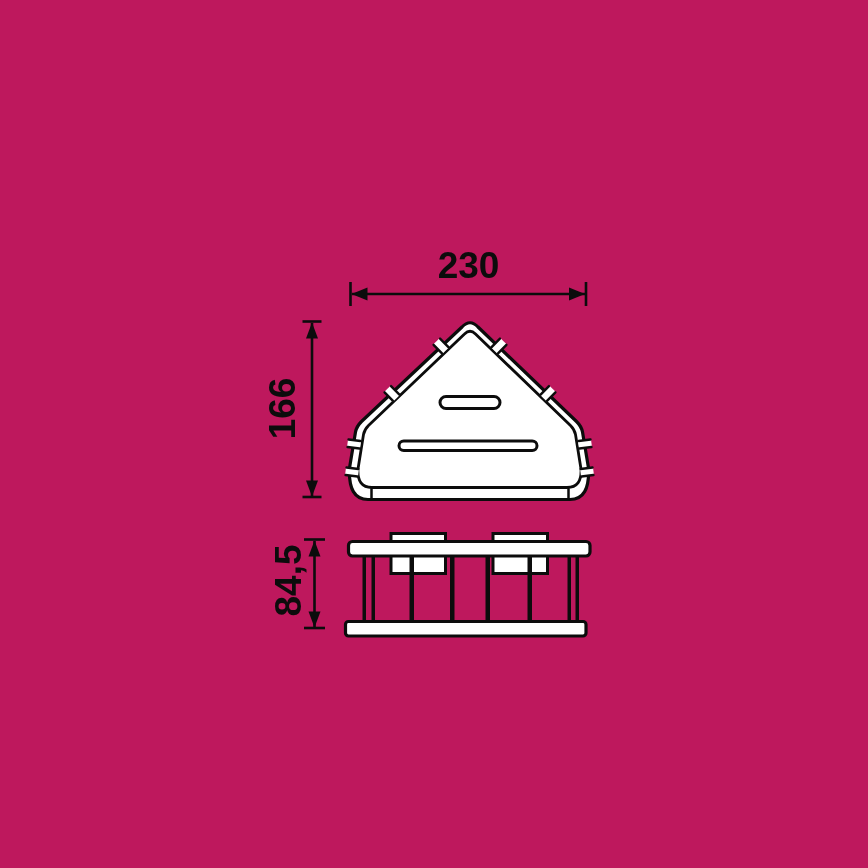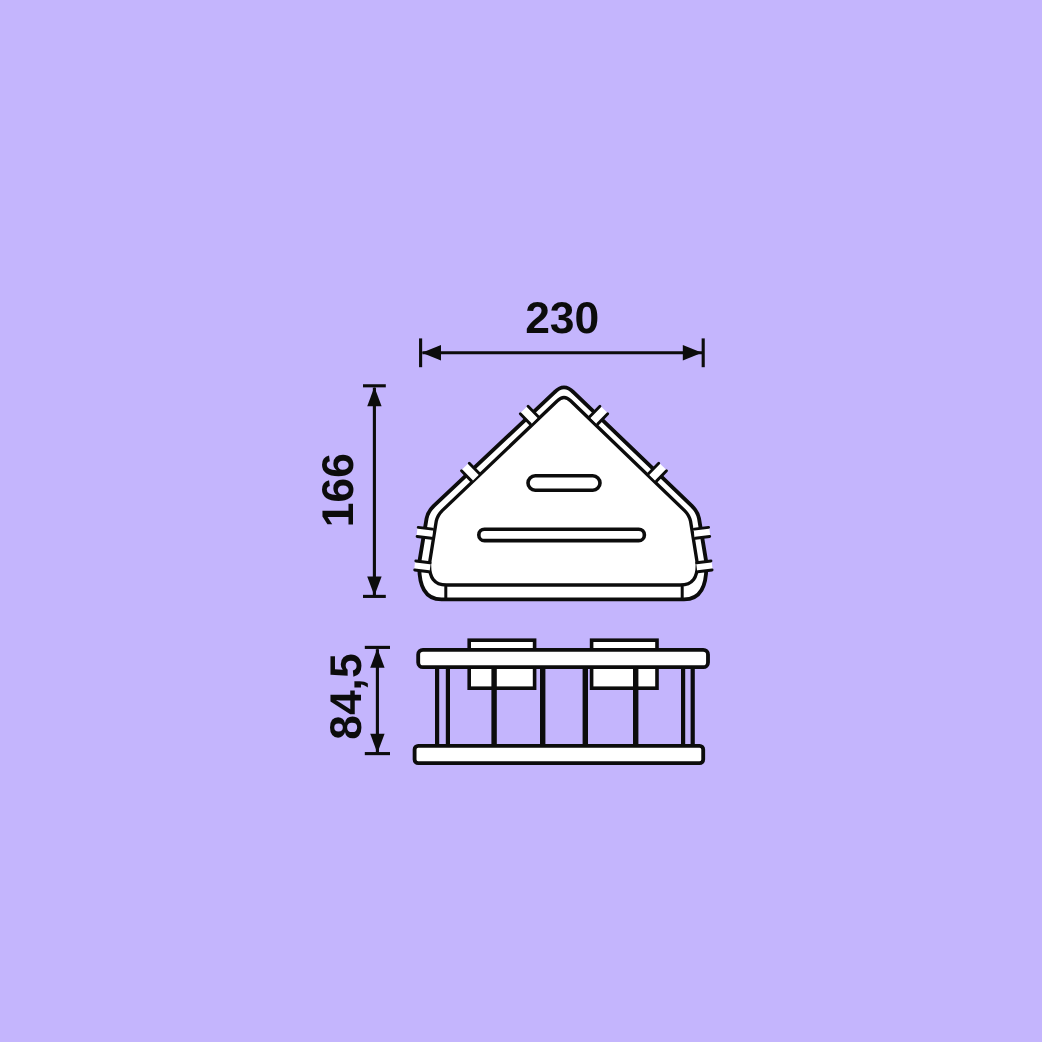--- a/index.html
+++ b/index.html
@@ -4,21 +4,21 @@
 <style>
   html, body {
     margin: 0;
     padding: 0;
     background: #ffffff;
   }
   .canvas {
     position: relative;
     width: 868px;
     height: 868px;
-    background: #c4b5fd;
+    background: #be185d;
     overflow: hidden;
     font-family: "Liberation Sans", sans-serif;
   }
   svg { position: absolute; left: 0; top: 0; }
   .ln   { stroke: #0c0c0c; stroke-width: 2.6; fill: none; stroke-linecap: butt; }
   .arr  { fill: #0c0c0c; stroke: none; }
   .wire-outer { stroke: #0c0c0c; stroke-width: 3.2; fill: #ffffff; stroke-linejoin: round; }
   .wire-inner { stroke: #0c0c0c; stroke-width: 2.8; fill: none; stroke-linejoin: round; }
   .slot { stroke: #0c0c0c; stroke-width: 3; fill: #ffffff; }
   .rail { stroke: #0c0c0c; stroke-width: 3.2; fill: #ffffff; }

